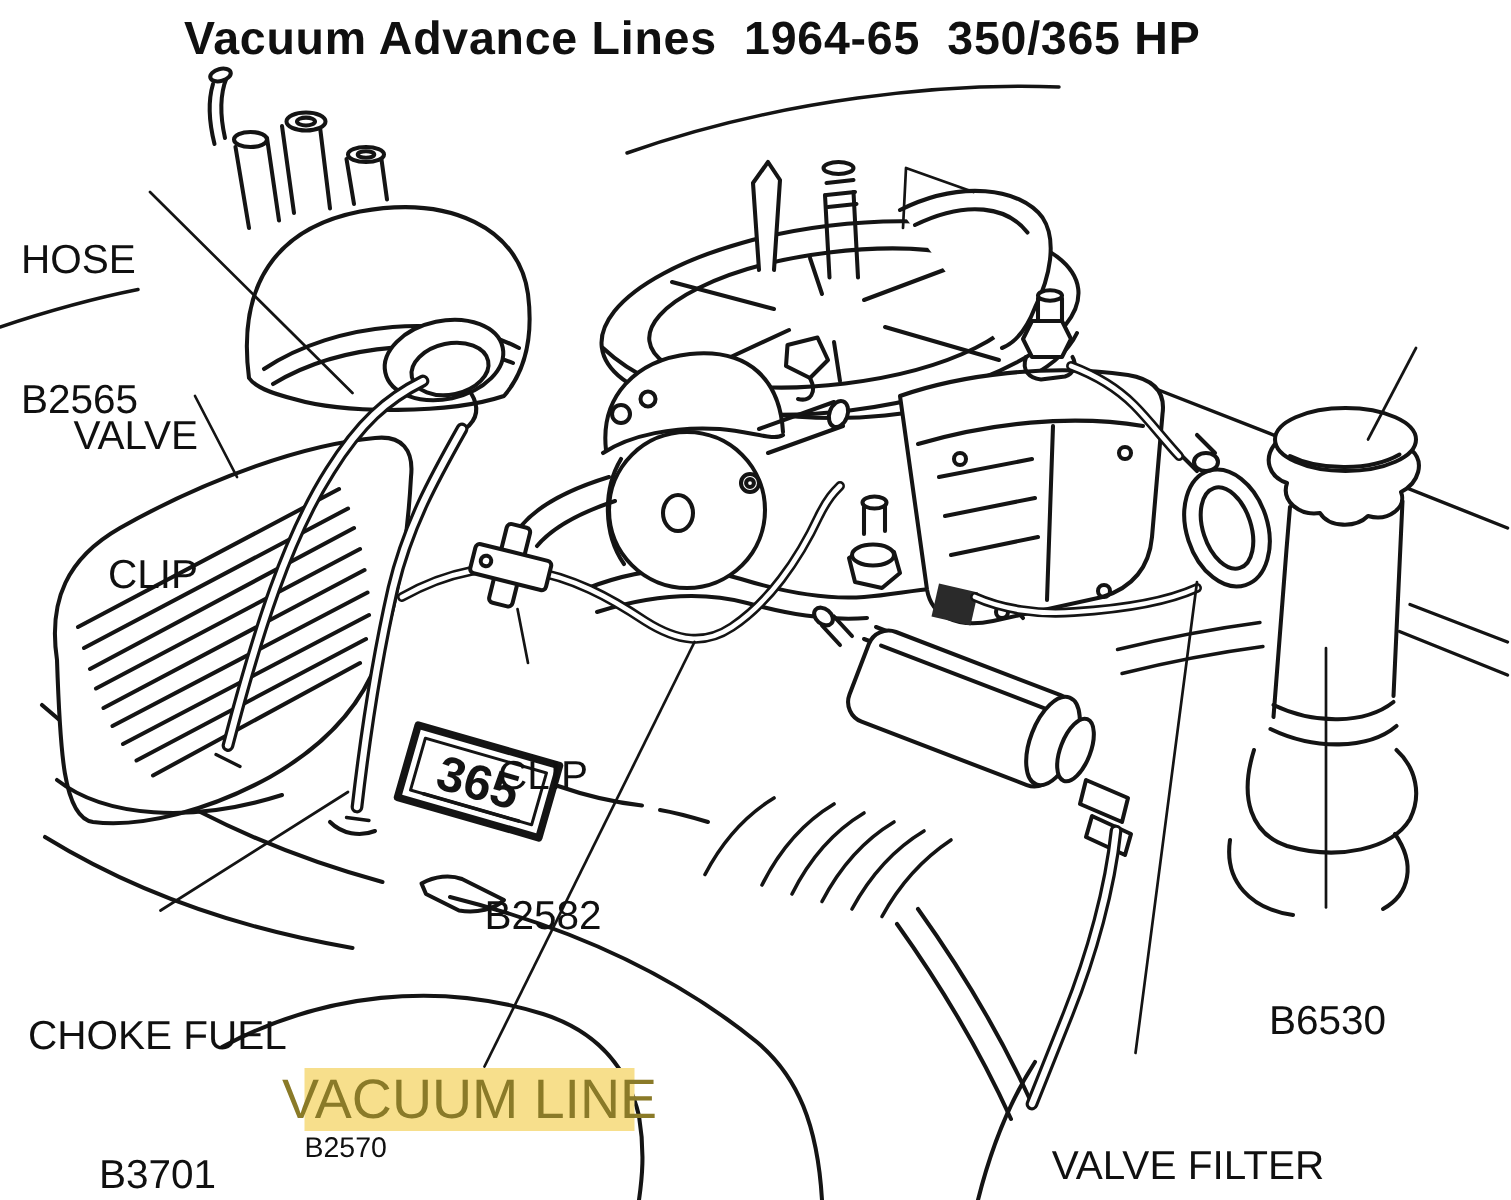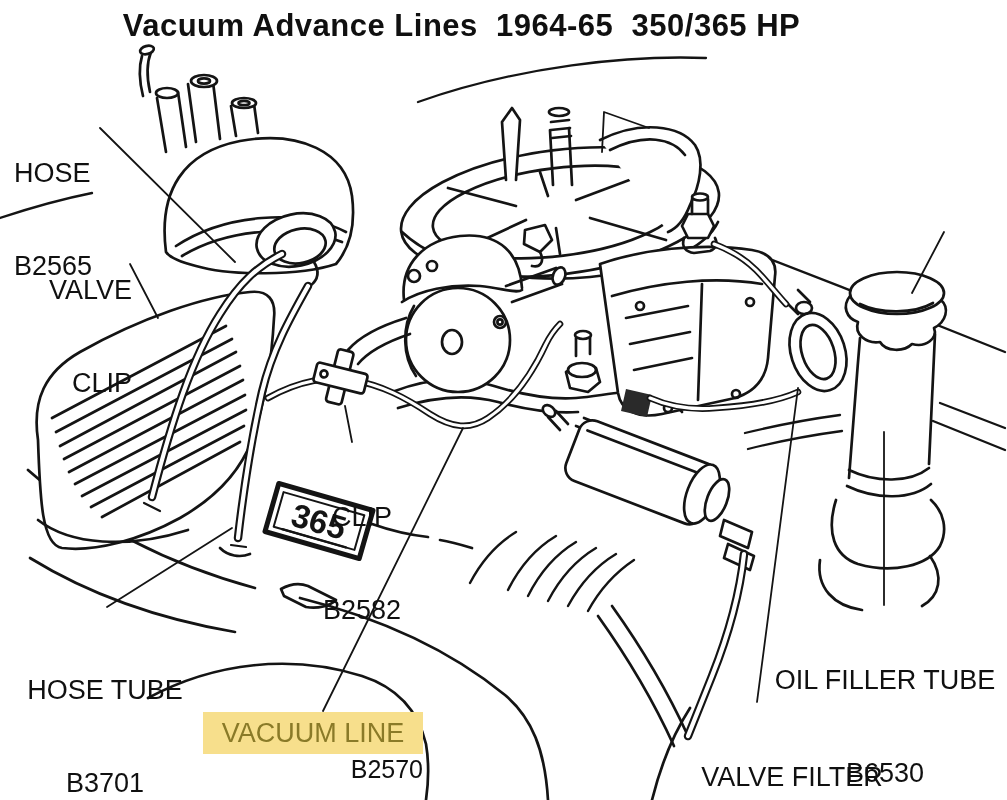--- a/index.html
+++ b/index.html
@@ -5,23 +5,23 @@
   html,body{margin:0;padding:0;background:#ffffff;}
   #stage{position:relative;width:1007px;height:800px;background:#ffffff;overflow:hidden;
          font-family:"Liberation Sans", sans-serif;color:#101010;}
   #art{position:absolute;left:0;top:0;width:1007px;height:800px;}
   .title{position:absolute;left:0;top:8px;width:923px;text-align:center;
          font-size:31px;font-weight:bold;letter-spacing:.5px;white-space:pre;}
   .lbl{position:absolute;font-size:27px;line-height:31px;white-space:pre;}
   .ctr{text-align:center;}
   .hl{position:absolute;left:203px;top:712px;width:220px;height:42px;
       display:flex;align-items:center;justify-content:center;
-      font-size:27px;white-space:pre;}
-  .under-hl{position:absolute;left:203px;top:755px;width:220px;text-align:right;
-      font-size:25px;white-space:pre;}
+      font-size:37px;white-space:pre;}
+  .under-hl{position:absolute;left:203px;top:755px;width:220px;text-align:left;
+      font-size:19px;white-space:pre;}
 </style>
 </head>
 <body>
 
 <div id="stage">
 
   <svg id="art" viewBox="0 0 1007 800">
     <g fill="none" stroke="#141414" stroke-width="2.7" stroke-linecap="round" stroke-linejoin="round">
 
       <g stroke-width="2.3">
@@ -253,32 +253,31 @@
   </div>
 
 
 
   <div class="lbl ctr" style="left:308px;top:440px;width:108px;">
     <div>CLIP</div>
     <div>B2582</div>
   </div>
 
   <div class="lbl ctr" style="left:8px;top:613px;width:194px;">
-    <div>HOSE TUBE</div>
+    <div>CHOKE FUEL</div>
     <div>B3701</div>
     
   </div>
 
   <div class="hl" style="background: rgb(247, 223, 140); color: rgb(138, 122, 40);">
     <span>VACUUM LINE</span>
   </div>
   <div class="under-hl">B2570</div>
 
   <div class="lbl ctr" style="left:768px;top:603px;width:234px;">
-    <div>OIL FILLER TUBE</div>
     <div>B6530</div>
   </div>
 
   <div class="lbl ctr" style="left:698px;top:700px;width:188px;">
     <div>VALVE FILTER</div>
     
     
   </div>
 
 </div>

